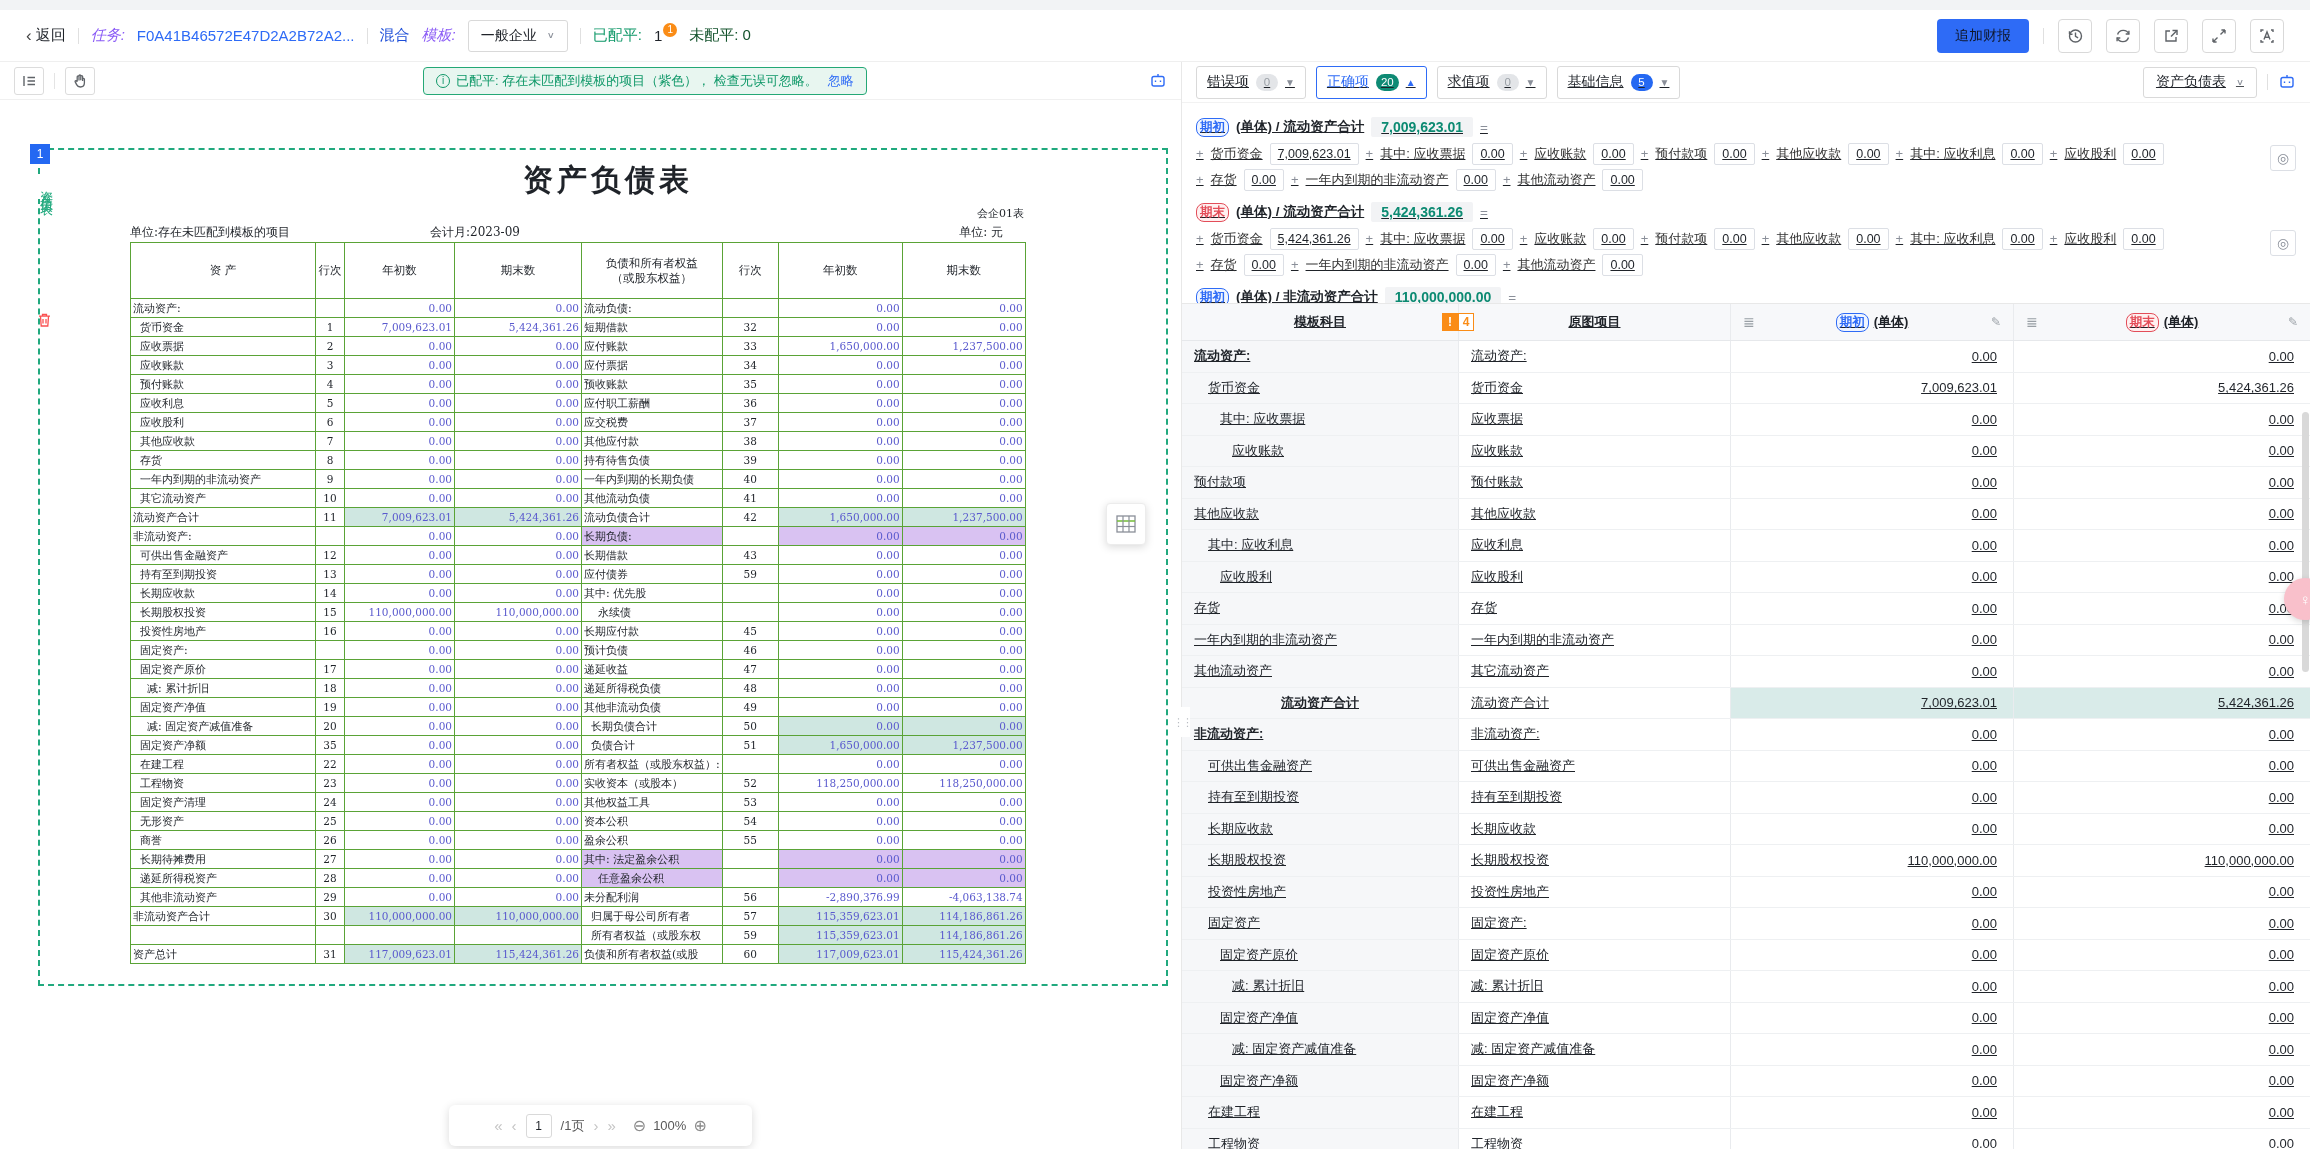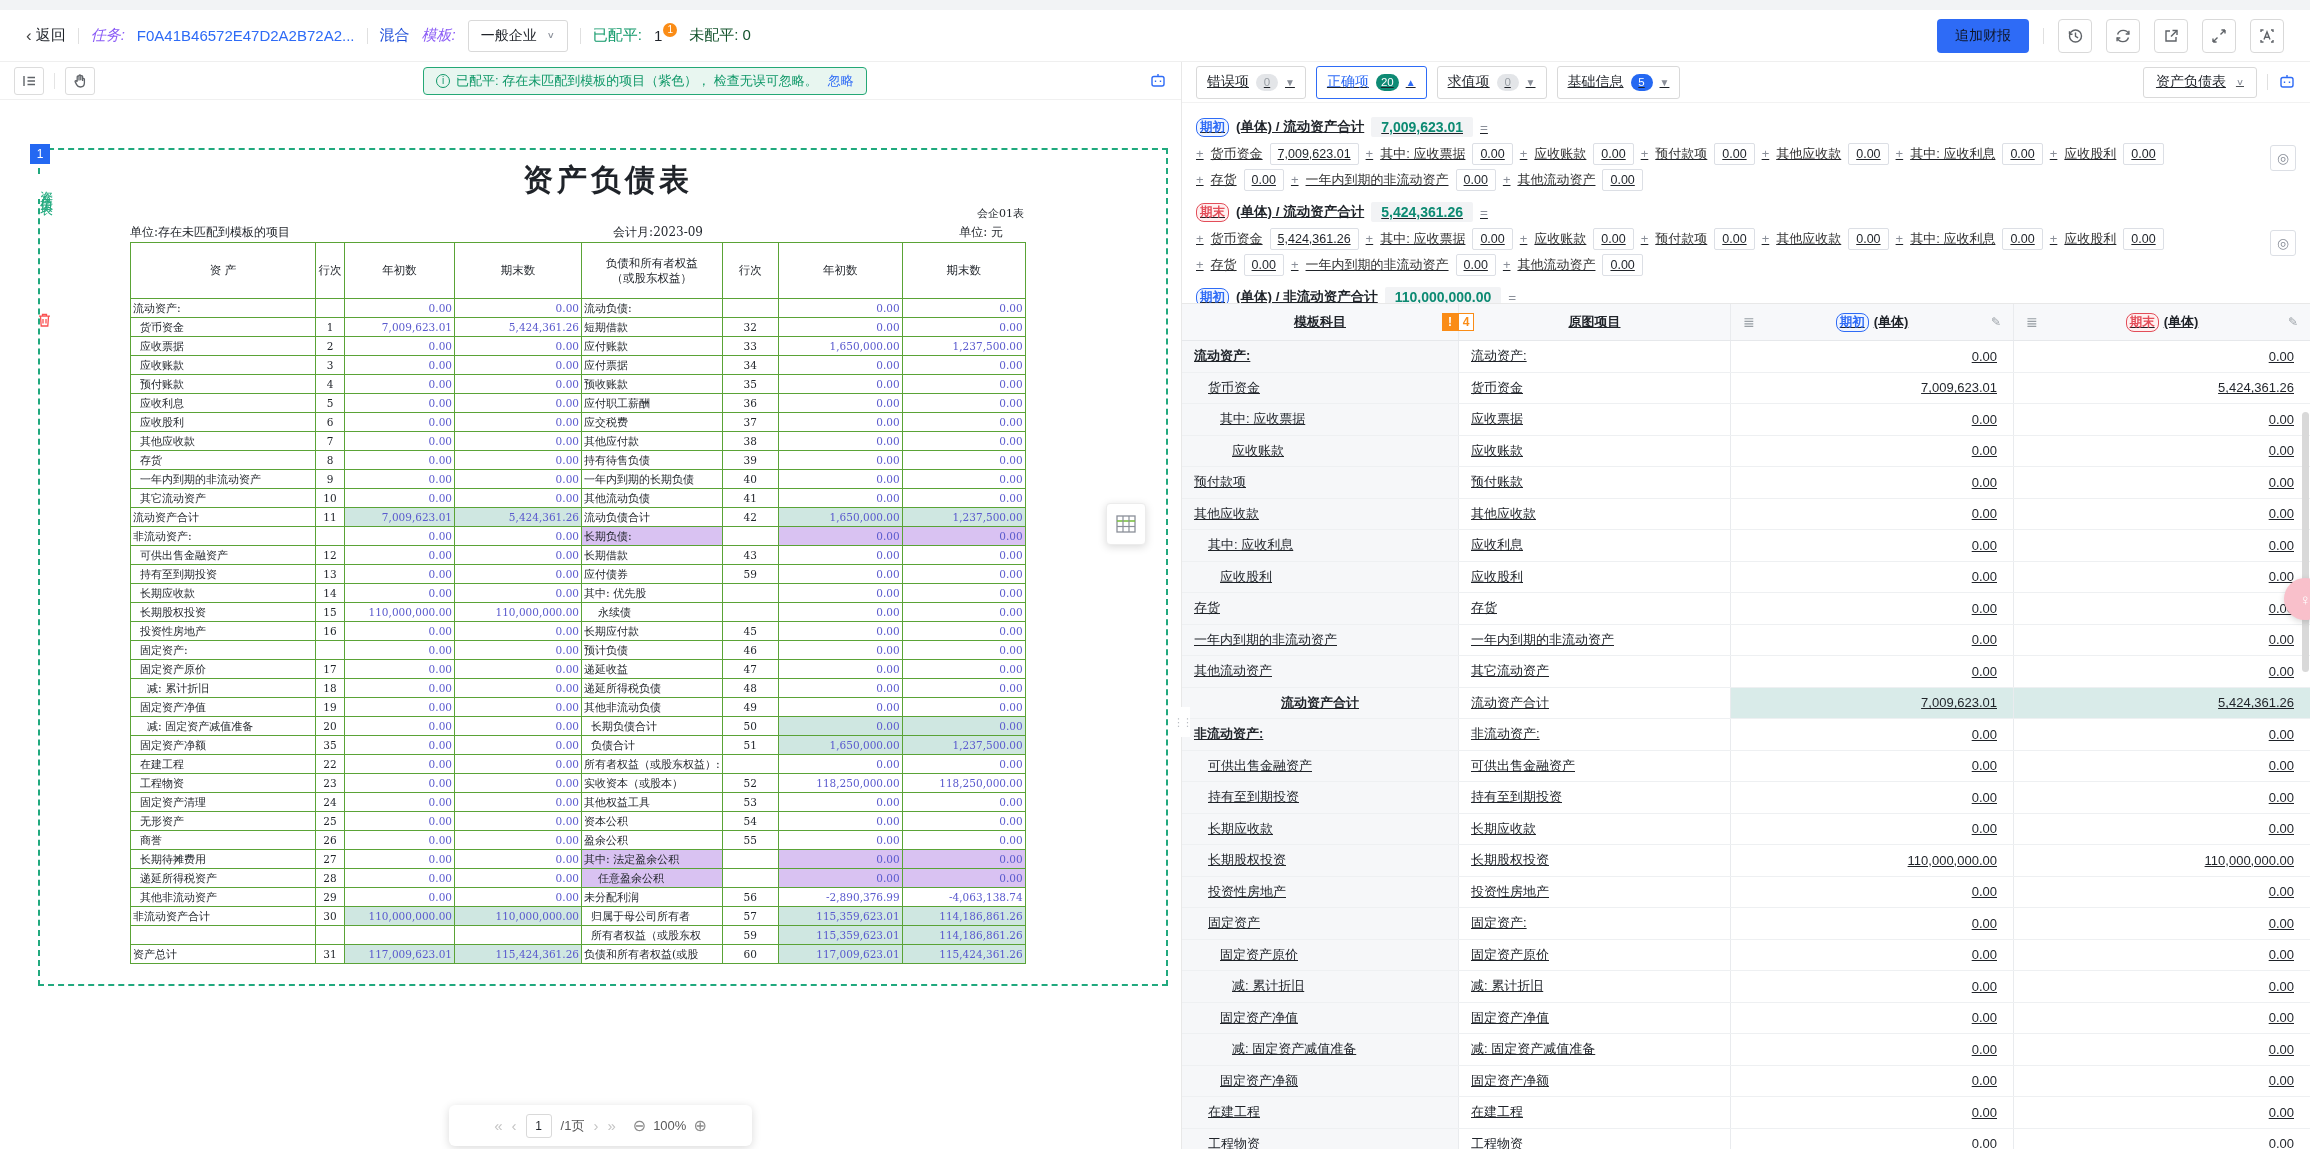--- a/index.html
+++ b/index.html
@@ -57,21 +57,21 @@
   .page-badge { position:absolute; left:30px; top:44px; width:20px; height:20px; background:#2468f2;
     color:#fff; font-size:12px; display:flex; align-items:center; justify-content:center; z-index:5; }
   .vtab { position:absolute; left:36px; top:76px; writing-mode:vertical-rl; letter-spacing:3px;
     color:#21a97e; font-size:13px; z-index:5; background:#fff; padding:4px 1px; cursor:pointer; }
   .vtrash { position:absolute; left:37px; top:212px; z-index:5; cursor:pointer; }
   .doc-page { position:absolute; left:52px; top:54px; width:1112px; height:826px; background:#fff;
     z-index:2; font-family:"DejaVu Serif", serif; }
   .doc-title { text-align:center; font-size:30px; font-weight:bold; margin-top:6px; letter-spacing:4px; }
   .doc-formno { position:absolute; right:140px; top:52px; font-size:11px; }
   .doc-info { position:absolute; left:78px; top:70px; width:873px; display:flex; font-size:12px; }
-  .doc-info .c { flex:1; text-align:right; } .doc-info .r { text-align:right; }
+  .doc-info .c { flex:1; text-align:left; } .doc-info .r { text-align:right; }
   .doc-info .l, .doc-info .r { width:300px; }
   table.doc { position:absolute; left:78px; top:88px; border-collapse:collapse; table-layout:fixed;
     font-size:11px; }
   table.doc td, table.doc th { border:1px solid #5aa336; overflow:hidden; white-space:pre;
     font-weight:normal; height:19px; padding:0 2px; }
   table.doc thead th { height:56px; white-space:normal; text-align:center; font-size:11.5px; }
   td.num { text-align:right; color:#5a5ace; font-size:10.5px; padding-right:4px; }
   td.line { text-align:center; font-size:10.5px; }
   td.albl, td.llbl { font-size:11px; }
   .tl { background:#cfe7e1; }

